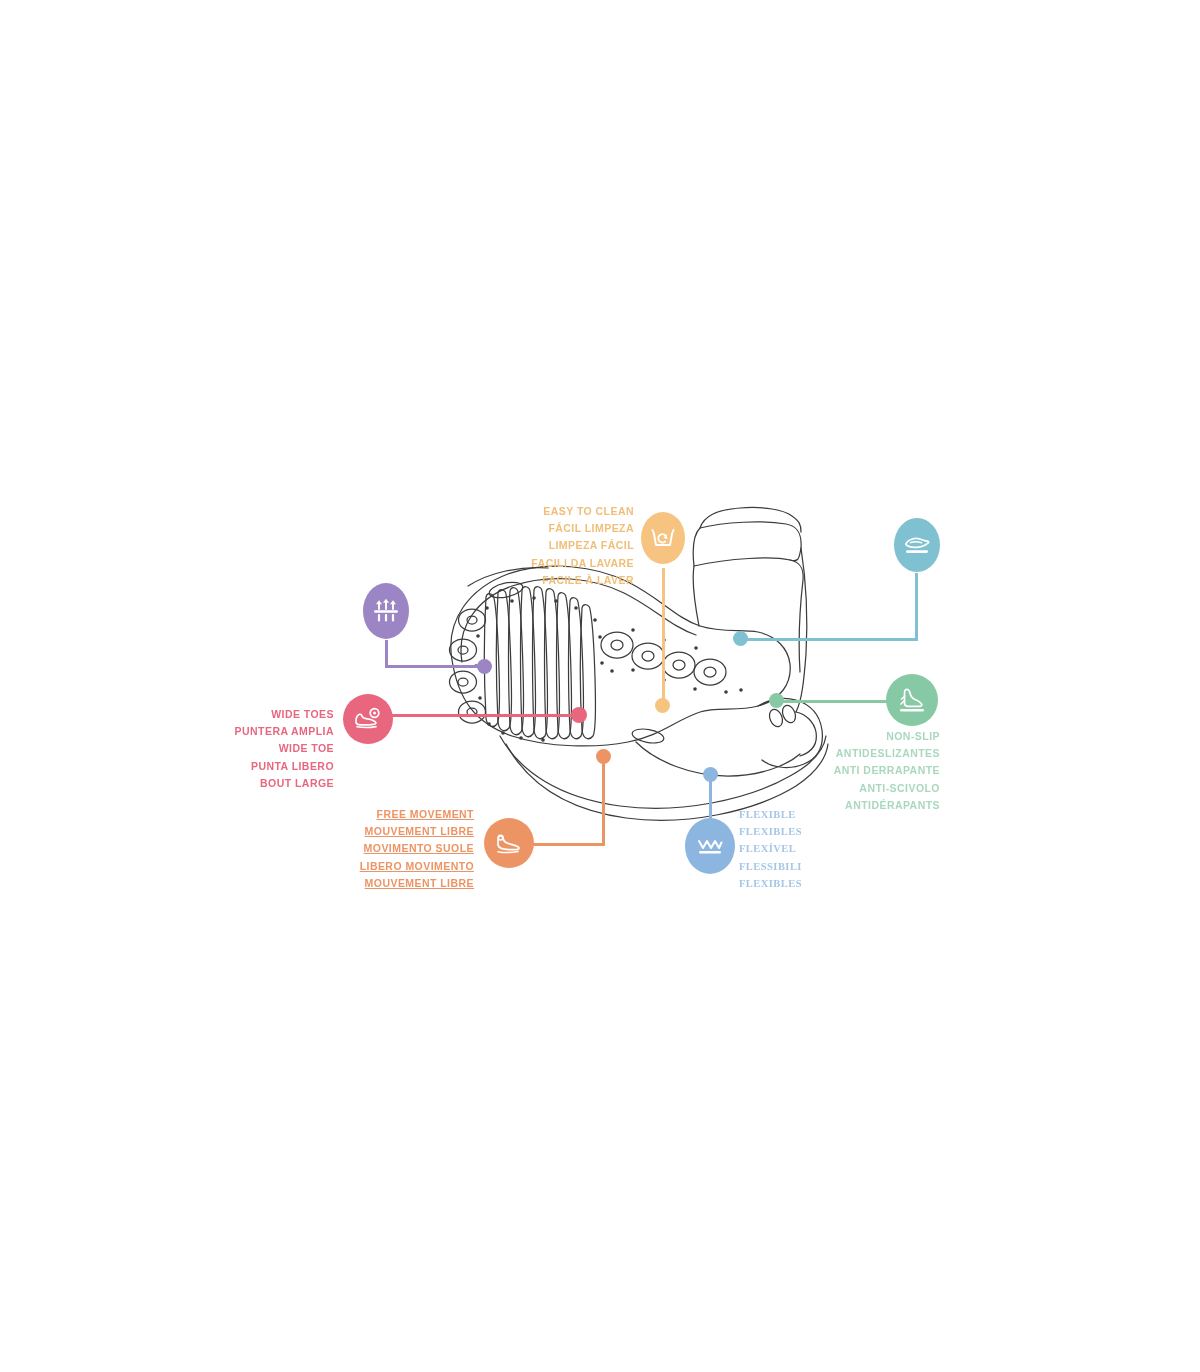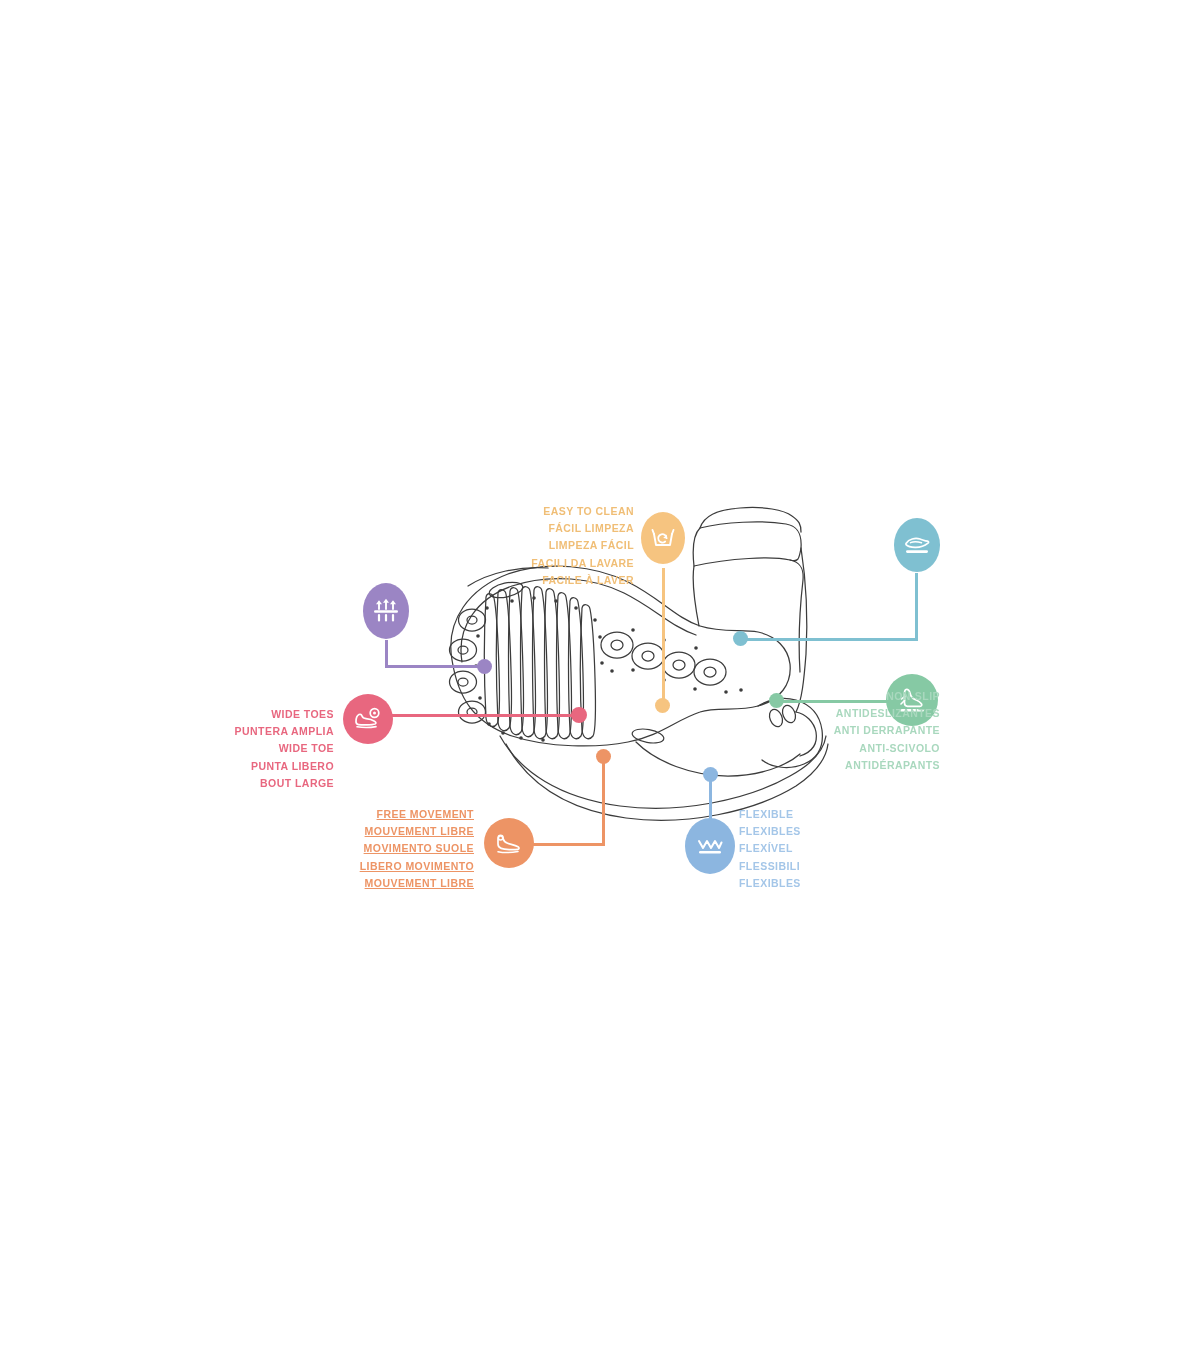--- a/index.html
+++ b/index.html
@@ -15,21 +15,21 @@
   .labels{
     position:absolute;
     font-size:10.5px;
     font-weight:700;
     letter-spacing:.45px;
     line-height:17.2px;
     white-space:nowrap;
   }
   .labels div{display:block;}
   .al-right{text-align:right;}
-  .al-left{text-align:left;}
+  .al-left{text-align:left;font-family:Liberation Serif, serif;}
 
   
   .conn{position:absolute;}
   .conn .seg{position:absolute;background:currentColor;}
   .conn .h{height:3px;}
   .conn .v{width:3px;}
 
   .dot{
     position:absolute;
     border-radius:50%;
@@ -289,21 +289,21 @@
     <svg width="30" height="28" viewBox="0 0 30 28">
       <path d="M9 3.5 C11 3 12.5 4.6 13 7 C13.6 9.9 15 12.2 18 13.5
                C21 14.8 23.5 16.2 24.5 18 C25.2 19.3 24.5 20.3 23 20.3
                L10.5 20.3 C8.5 20.3 7.5 19.2 7.5 17 L7.5 7.5 C7.5 5.4 8 3.8 9 3.5 Z" fill="none" stroke="#fff" stroke-width="1.7" stroke-linejoin="round"></path>
       <path d="M7.5 14.5 L4 18" fill="none" stroke="#fff" stroke-width="1.6" stroke-linecap="round"></path>
       <path d="M7.5 10.5 L4.5 13" fill="none" stroke="#fff" stroke-width="1.6" stroke-linecap="round"></path>
       <rect x="3" y="23" width="24" height="2.6" rx="1.3" fill="#fff"></rect>
     </svg>
   </div>
 
-  <div class="labels al-right" style="left:780px;top:688px;width:160px;color:#A9D8BE;">
+  <div class="labels al-right" style="left:780px;top:728px;width:160px;color:#A9D8BE;">
     <div>NON-SLIP</div>
     <div>ANTIDESLIZANTES</div>
     <div>ANTI DERRAPANTE</div>
     <div>ANTI-SCIVOLO</div>
     <div>ANTIDÉRAPANTS</div>
   </div>
 
   <div class="conn" style="color:#ED9465;left:0;top:0;">
     <div class="seg h" style="left:530px;top:843px;width:75px;"></div>
     <div class="seg v" style="left:602px;top:757px;height:88px;"></div>

